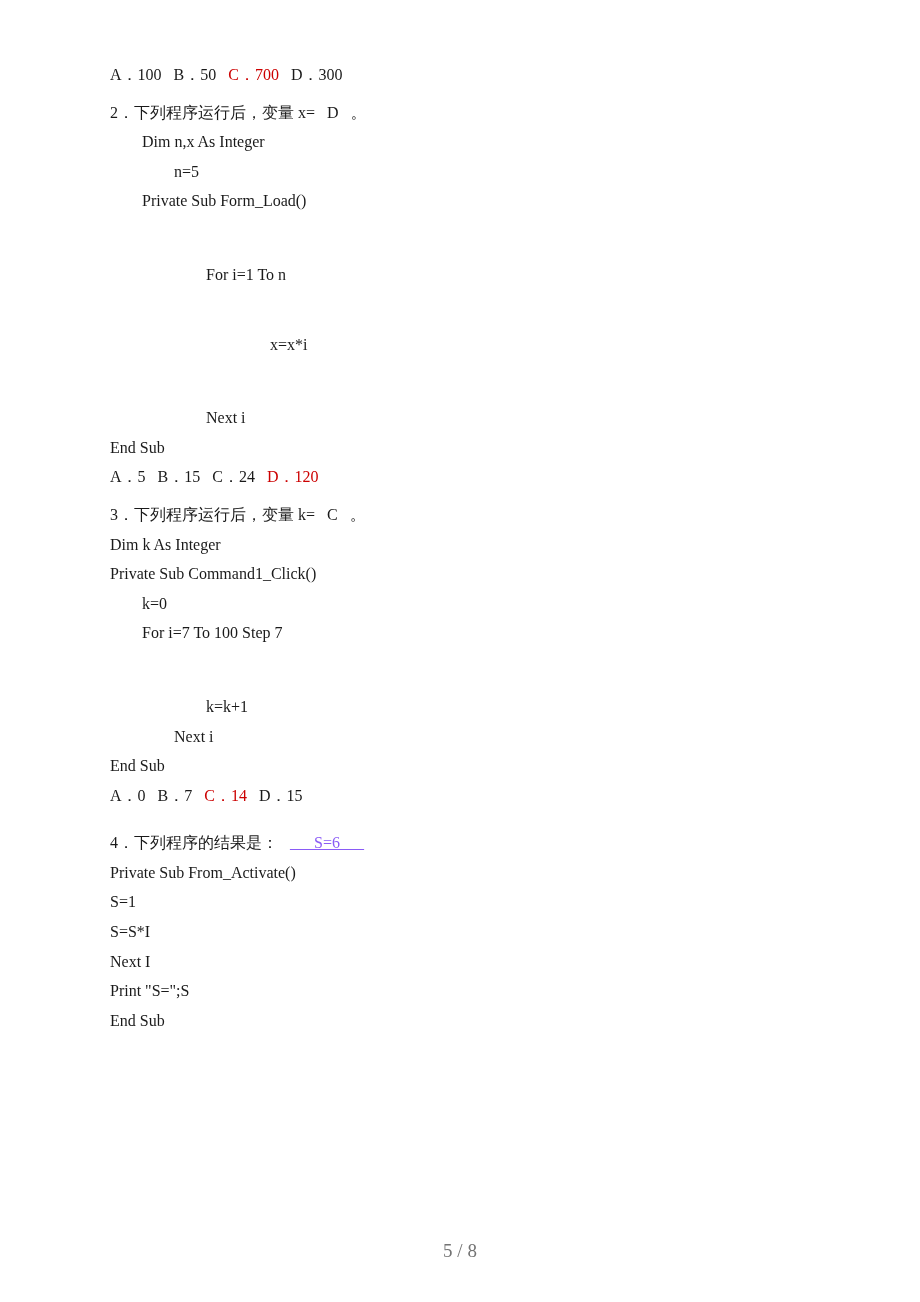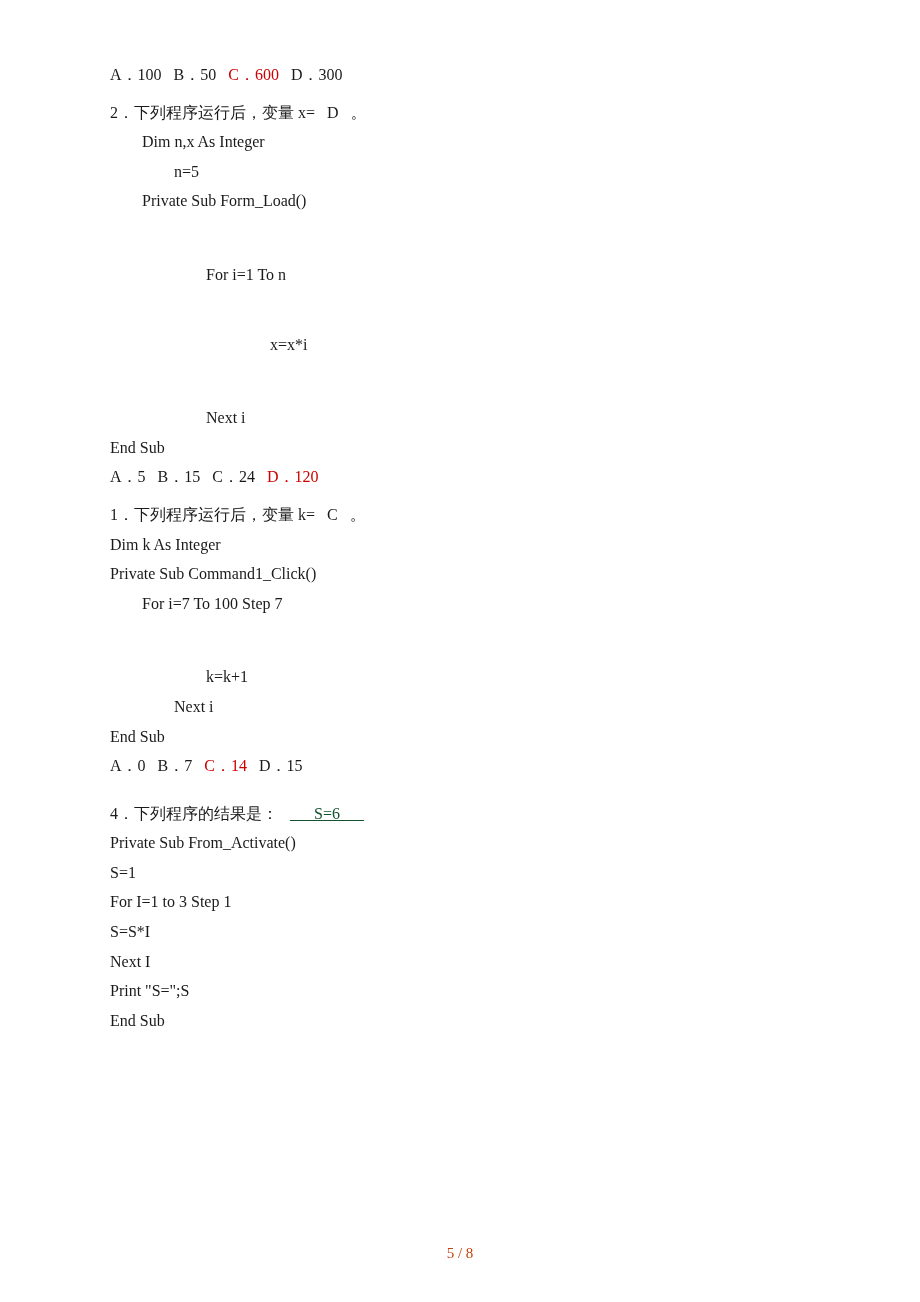--- a/index.html
+++ b/index.html
@@ -29,21 +29,21 @@
       font-family: "SimSun", "宋体", serif;
       font-size: 16px;
       line-height: 1.85;
     }
 
     .red {
       color: #cc0000;
     }
 
     .underline-red {
-      color: #14532d;
+      color: #8b5cf6;
       text-decoration: underline;
     }
 
     .indent1 {
       padding-left: 2em;
     }
 
     .indent2 {
       padding-left: 4em;
     }
@@ -55,63 +55,63 @@
 
     .section {
       margin-bottom: 8px;
     }
 
     .page-number {
       position: absolute;
       bottom: 40px;
       left: 50%;
       transform: translateX(-50%);
-      font-size: 15px;
-      color: #c2410c;
+      font-size: 19px;
+      color: #737373;
     }
   </style>
 </head>
 <body>
 
 <div class="page-content">
 
   <div class="section">
-    <span class="line">A．100   B．50   <span class="red">C．600</span>   D．300</span>
+    <span class="line">A．100   B．50   <span class="red">C．700</span>   D．300</span>
   </div>
 
   <div class="section">
     <span class="line">2．下列程序运行后，变量 x=   D   。</span>
     <span class="line indent1">Dim n,x As Integer</span>
     <span class="line indent2">n=5</span>
     <span class="line indent1">Private Sub Form_Load()</span>
     <span class="line indent3">For i=1 To n</span>
     <span class="line" style="padding-left:10em;margin-top:40px;">x=x*i</span>
     <span class="line indent3">Next i</span>
     <span class="line">End Sub</span>
     <span class="line">A．5   B．15   C．24   <span class="red">D．120</span></span>
   </div>
 
   <div class="section">
-    <span class="line">1．下列程序运行后，变量 k=   C   。</span>
+    <span class="line">3．下列程序运行后，变量 k=   C   。</span>
     <span class="line">Dim k As Integer</span>
     <span class="line">Private Sub Command1_Click()</span>
+    <span class="line indent1">k=0</span>
     <span class="line indent1">For i=7 To 100 Step 7</span>
     <span class="line indent3">k=k+1</span>
     <span class="line indent2">Next i</span>
     <span class="line">End Sub</span>
     <span class="line">A．0   B．7   <span class="red">C．14</span>   D．15</span>
   </div>
 
   <div style="height: 10px;"></div>
 
   <div class="section">
     <span class="line">4．下列程序的结果是：   <span class="underline-red">___S=6___</span></span>
     <span class="line">Private Sub From_Activate()</span>
     <span class="line">S=1</span>
-    <span class="line">For I=1 to 3 Step 1</span>
     <span class="line">S=S*I</span>
     <span class="line">Next I</span>
     <span class="line">Print "S=";S</span>
     <span class="line">End Sub</span>
   </div>
 
   <div style="height: 10px;"></div>
 
 
 </div>

